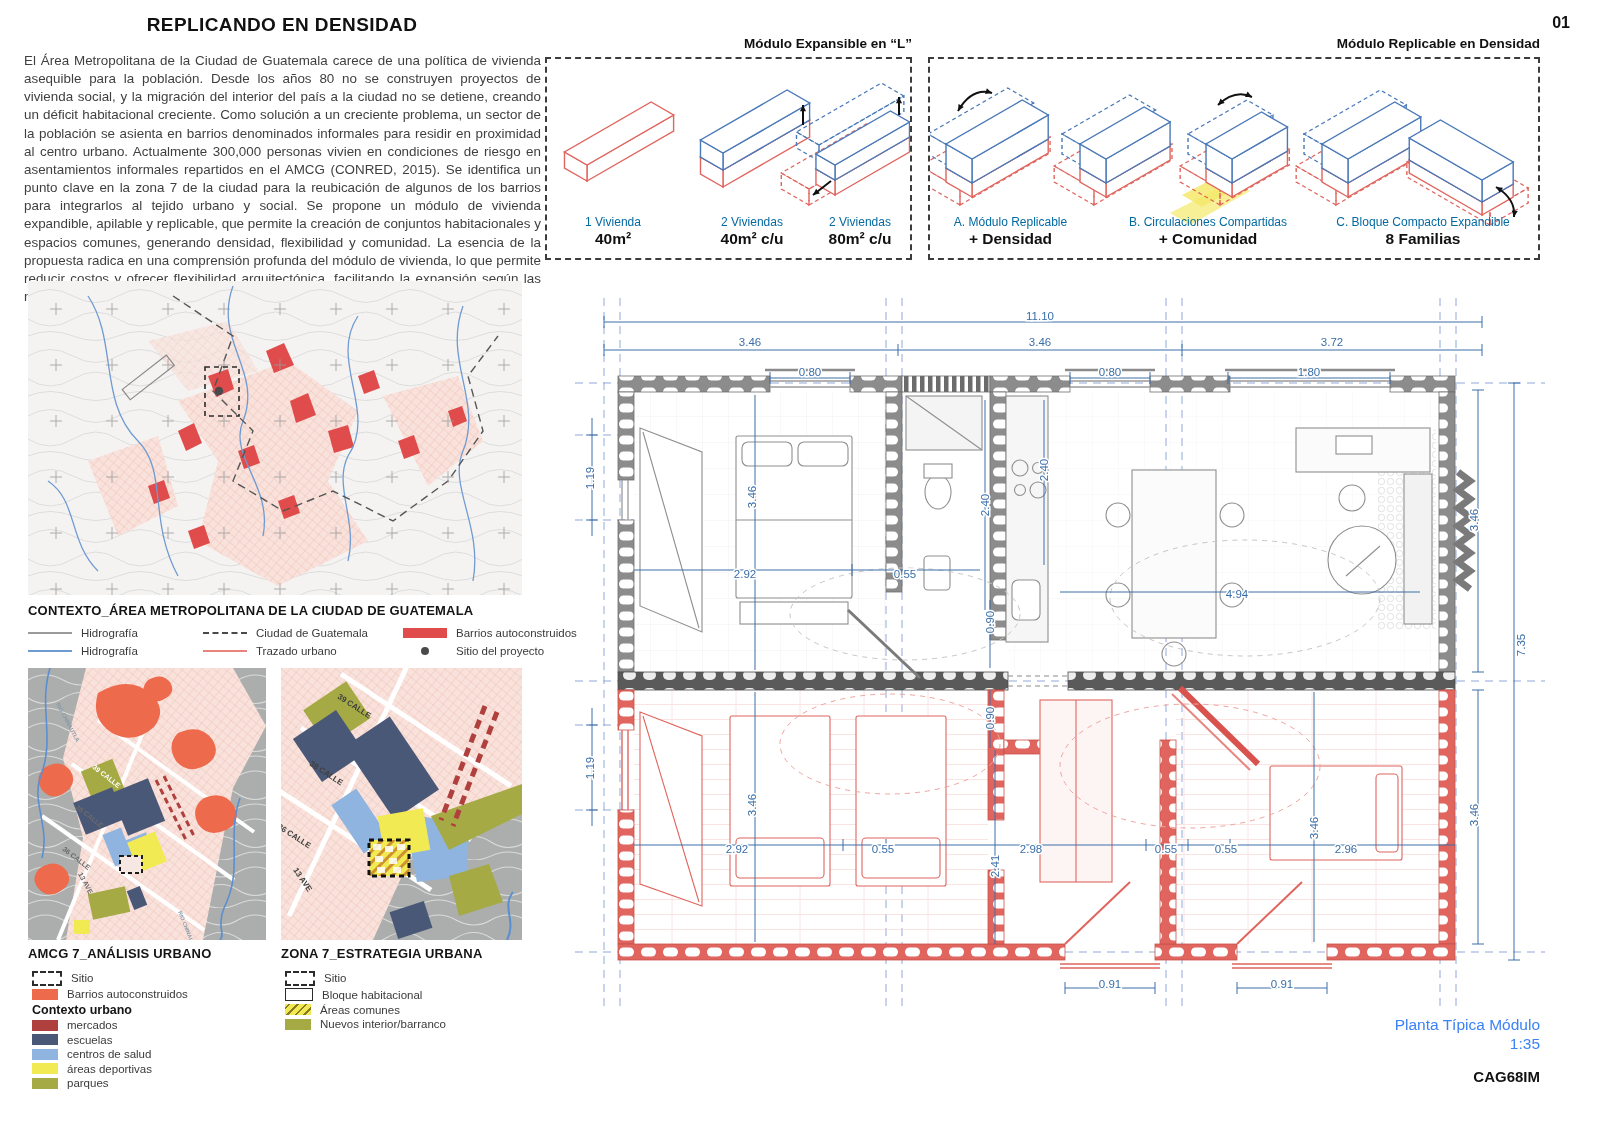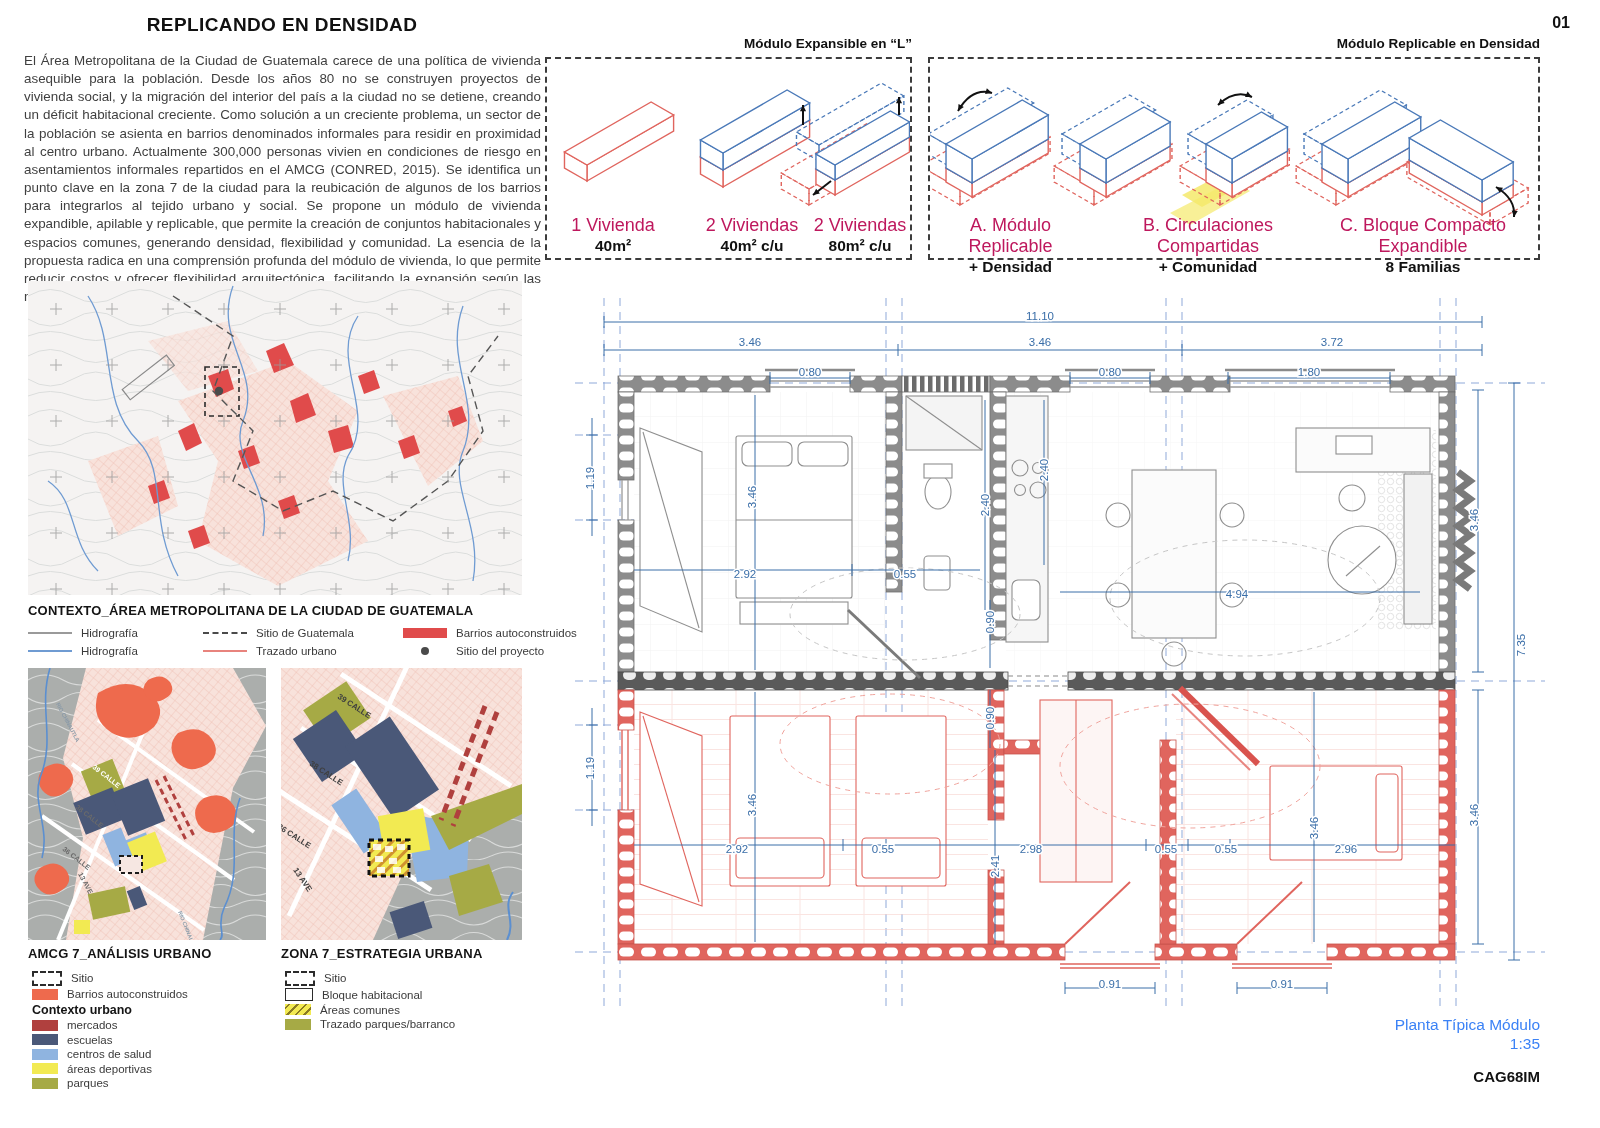--- a/index.html
+++ b/index.html
@@ -7,21 +7,21 @@
   .abs{position:absolute;}
   
   #page-title{left:24px;top:14px;width:516px;text-align:center;font-size:19px;font-weight:bold;letter-spacing:.4px;color:#111;}
   #page-number{left:1500px;top:14px;width:70px;text-align:right;font-size:16px;font-weight:bold;color:#111;}
   
   #intro{left:24px;top:52px;width:517px;font-size:13.4px;line-height:1.355;text-align:justify;color:#3f3f3f;}
   
   .panel-title{font-size:13.5px;font-weight:bold;text-align:right;color:#111;}
   .panel{border:2px dashed #3c3c3c;background:#fff;}
   .diag-label{position:absolute;text-align:center;}
-  .diag-label .l1{font-size:18px;color:#be185d;}
+  .diag-label .l1{font-size:12px;color:#0369a1;}
   .diag-label .l2{font-size:15.5px;font-weight:bold;color:#111;margin-top:1px;}
   
   .sec-title{font-size:13px;font-weight:bold;color:#141414;letter-spacing:.2px;}
   .legend-row{display:flex;align-items:center;gap:9px;margin:2.5px 0;font-size:11.5px;color:#3a3a3a;white-space:nowrap;}
   .legend-row.header{font-weight:bold;font-size:12.5px;color:#141414;margin-left:0;}
   .ls{flex:0 0 auto;display:inline-block;}
   .ls-line{width:44px;height:0;border-top:2px solid #999;}
   .ls-dashed{width:44px;height:0;border-top:2px dashed #4a4a4a;}
   .ls-swatch{width:44px;height:10px;}
   .ls-swatch-sm{width:26px;height:11px;}
@@ -226,21 +226,21 @@
   </svg>
 </div>
 <div class="abs sec-title" style="left:28px;top:603px;">CONTEXTO_ÁREA METROPOLITANA DE LA CIUDAD DE GUATEMALA</div>
 <div class="abs" id="ctx-legend" style="left:28px;top:624px;">
     <div class="legend-row">
       <span class="ls ls-line" style="border-top-color: rgb(154, 154, 154);"></span>
       <span>Hidrografía</span>
     </div>
     <div class="legend-row">
       <span class="ls ls-dashed" style="border-top-color: rgb(74, 74, 74);"></span>
-      <span>Sitio de Guatemala</span>
+      <span>Ciudad de Guatemala</span>
     </div>
     <div class="legend-row">
       <span class="ls ls-swatch" style="background: rgb(224, 75, 75);"></span>
       <span>Barrios autoconstruidos</span>
     </div>
     <div class="legend-row">
       <span class="ls ls-line" style="border-top-color: rgb(111, 155, 210);"></span>
       <span>Hidrografía</span>
     </div>
     <div class="legend-row">
@@ -403,21 +403,21 @@
     <div class="legend-row">
       <span class="ls ls-outline-box"></span>
       <span>Bloque habitacional</span>
     </div>
     <div class="legend-row">
       <span class="ls ls-hatch"></span>
       <span>Áreas comunes</span>
     </div>
     <div class="legend-row">
       <span class="ls ls-swatch-sm" style="background: rgb(166, 170, 69);"></span>
-      <span>Trazado parques/barranco</span>
+      <span>Nuevos interior/barranco</span>
     </div>
   </div>
 
 <svg class="abs" id="plan-svg" style="left:0;top:0;" width="1600" height="1128" viewBox="0 0 1600 1128">
   <defs>
     <pattern id="blockG" width="22" height="16" patternUnits="userSpaceOnUse">
       <rect width="22" height="16" fill="#8C8C8C"></rect>
         <rect x="3" y="3.5" width="15" height="9" rx="4.5" fill="#ffffff"></rect>
     </pattern>
     <pattern id="blockR" width="22" height="16" patternUnits="userSpaceOnUse">

